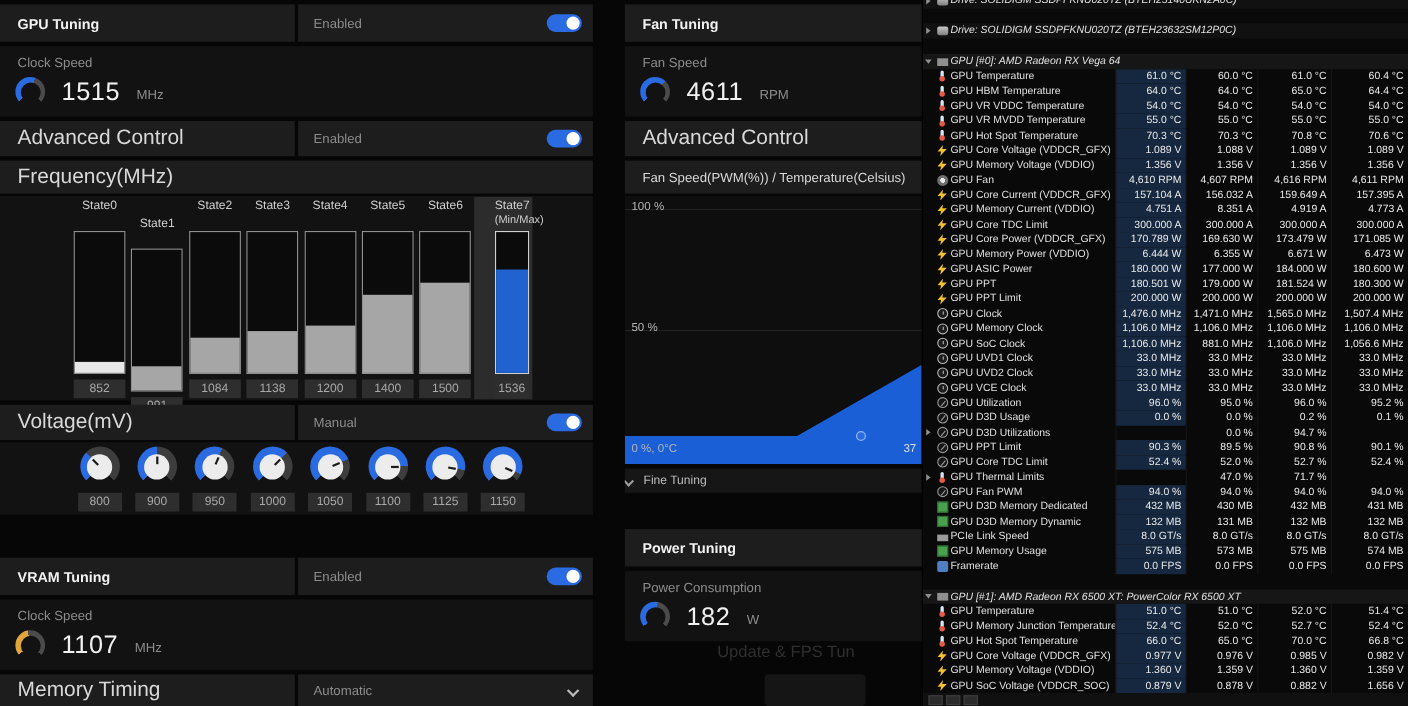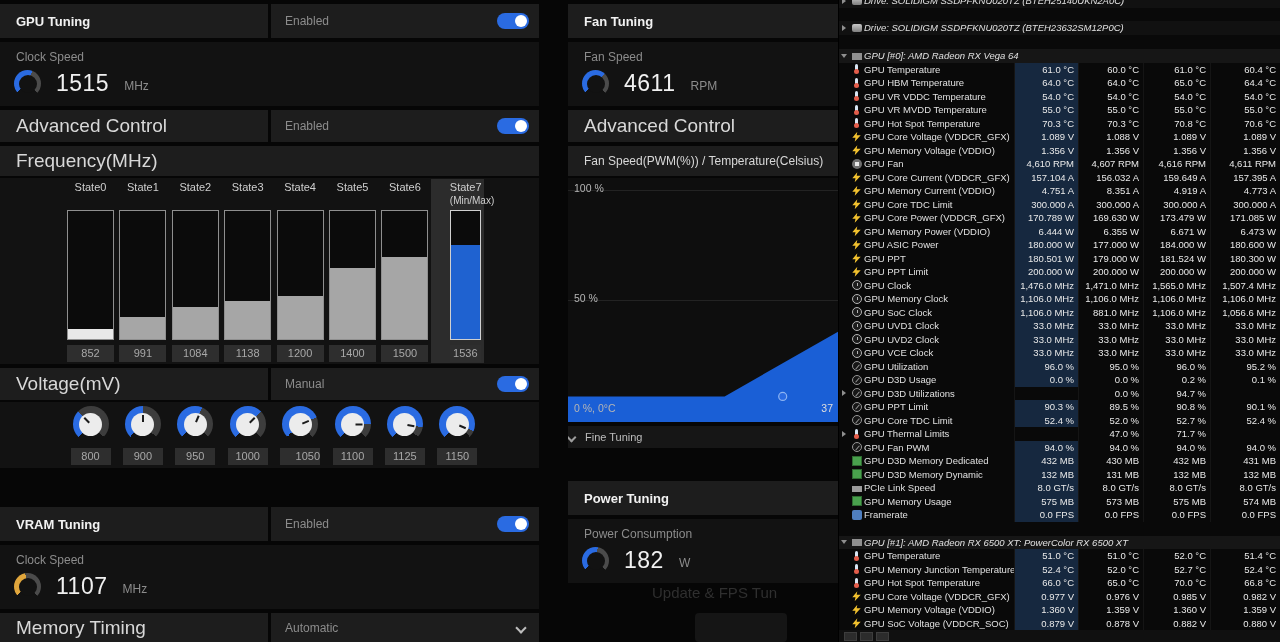--- a/index.html
+++ b/index.html
@@ -120,21 +120,21 @@
         <div style="position: absolute; left: 430.8px; top: 1px; width: 53px; height: 184px; background: rgb(44, 44, 44);"></div>
         <div class="fcol" style="left: 67px;">
           <div class="statelab">
             <div>State0</div>
           </div>
           <div class="barbox">
             <div class="barfill" style="height: 10.4px; background: rgb(232, 232, 232);"></div>
           </div>
           <div class="vbox">852</div>
         </div>
-        <div class="fcol" style="left: 119.4px;">
+        <div class="fcol" style="left: 119.4px; margin-top: 16px;">
           <div class="statelab">
             <div>State1</div>
           </div>
           <div class="barbox">
             <div class="barfill" style="height: 22.1px; background: rgb(166, 166, 166);"></div>
           </div>
           <div class="vbox">991</div>
         </div>
         <div class="fcol" style="left: 171.8px;">
           <div class="statelab">
@@ -224,21 +224,21 @@
           <div class="kface">
             <div class="kptr" style="transform: rotate(45deg);"></div>
           </div>
         </div>
         <div class="kbox" style="left: 227.7px;">1000</div>
         <div class="knob" style="left: 282.1px; background: conic-gradient(from 225deg, rgb(42, 107, 226) 0deg, rgb(42, 107, 226) 203deg, rgb(61, 61, 61) 203deg, rgb(61, 61, 61) 270deg, transparent 270deg);">
           <div class="kface">
             <div class="kptr" style="transform: rotate(68deg);"></div>
           </div>
         </div>
-        <div class="kbox" style="left: 280.1px; text-align: right;">1050</div>
+        <div class="kbox" style="left: 280.1px;">1050</div>
         <div class="knob" style="left: 334.5px; background: conic-gradient(from 225deg, rgb(42, 107, 226) 0deg, rgb(42, 107, 226) 225deg, rgb(61, 61, 61) 225deg, rgb(61, 61, 61) 270deg, transparent 270deg);">
           <div class="kface">
             <div class="kptr" style="transform: rotate(90deg);"></div>
           </div>
         </div>
         <div class="kbox" style="left: 332.5px;">1100</div>
         <div class="knob" style="left: 386.9px; background: conic-gradient(from 225deg, rgb(42, 107, 226) 0deg, rgb(42, 107, 226) 236deg, rgb(61, 61, 61) 236deg, rgb(61, 61, 61) 270deg, transparent 270deg);">
           <div class="kface">
             <div class="kptr" style="transform: rotate(101deg);"></div>
           </div>
@@ -813,21 +813,21 @@
         </div>
         <div class="hwrow">
           <div class="ha"></div>
           <div class="hi">
             <span class="ico i-bolt"></span>
           </div>
           <span class="hlab">GPU SoC Voltage (VDDCR_SOC)</span>
           <span class="hv hv1 hl1">0.879 V</span>
           <span class="hv hv2">0.878 V</span>
           <span class="hv hv3">0.882 V</span>
-          <span class="hv hv4">0.880 V</span>
+          <span class="hv hv4">1.656 V</span>
         </div>
       </div>
     <div class="hwtb">
       <div class="tbb"></div>
       <div class="tbb"></div>
       <div class="tbb"></div>
     </div>
   </div>
 
 </div>

